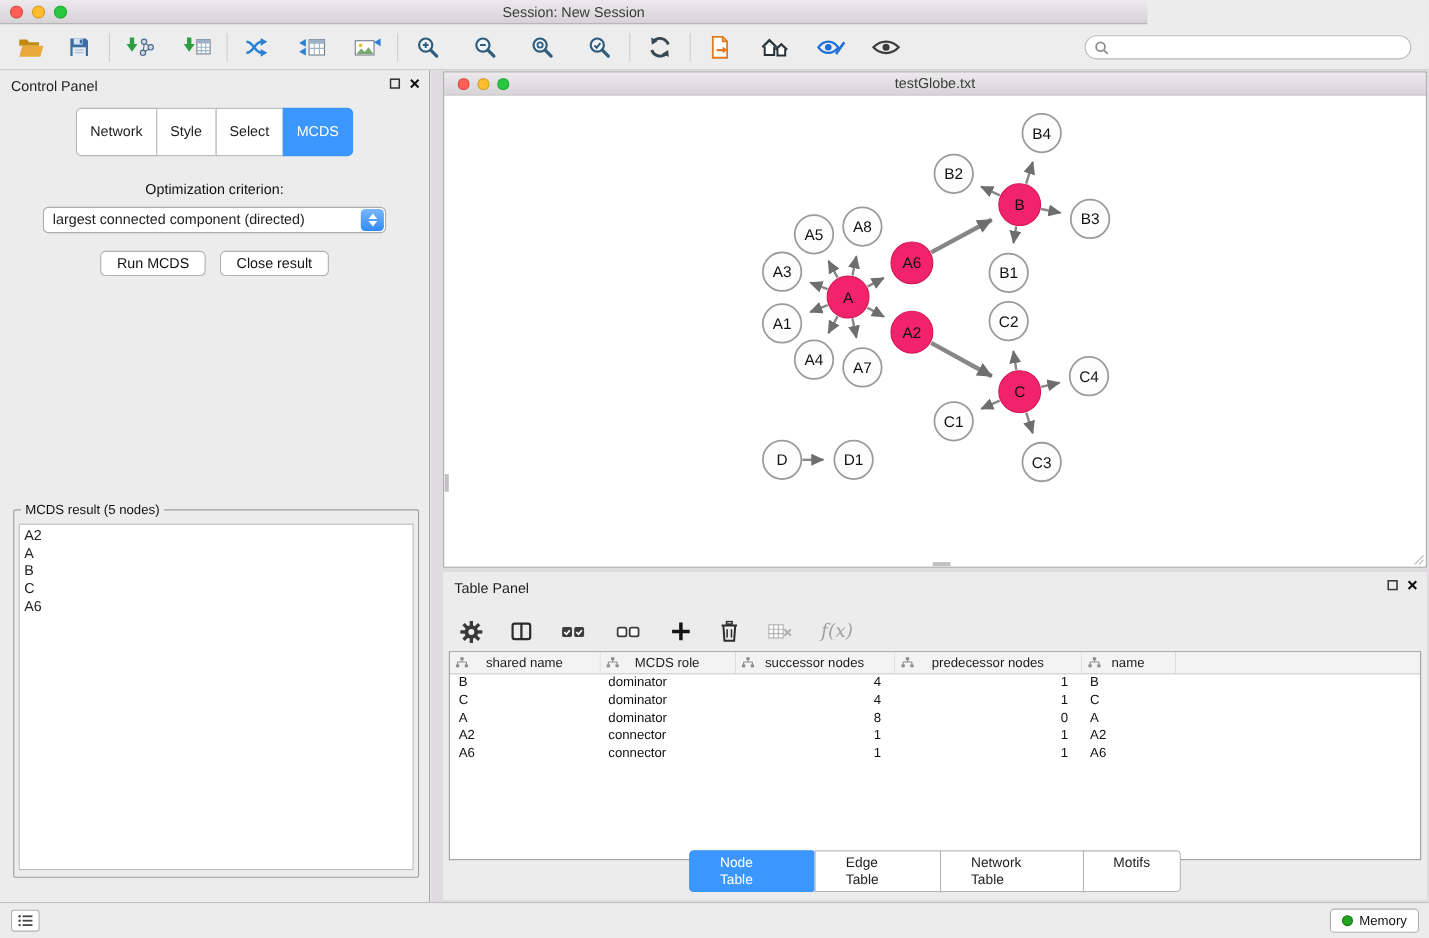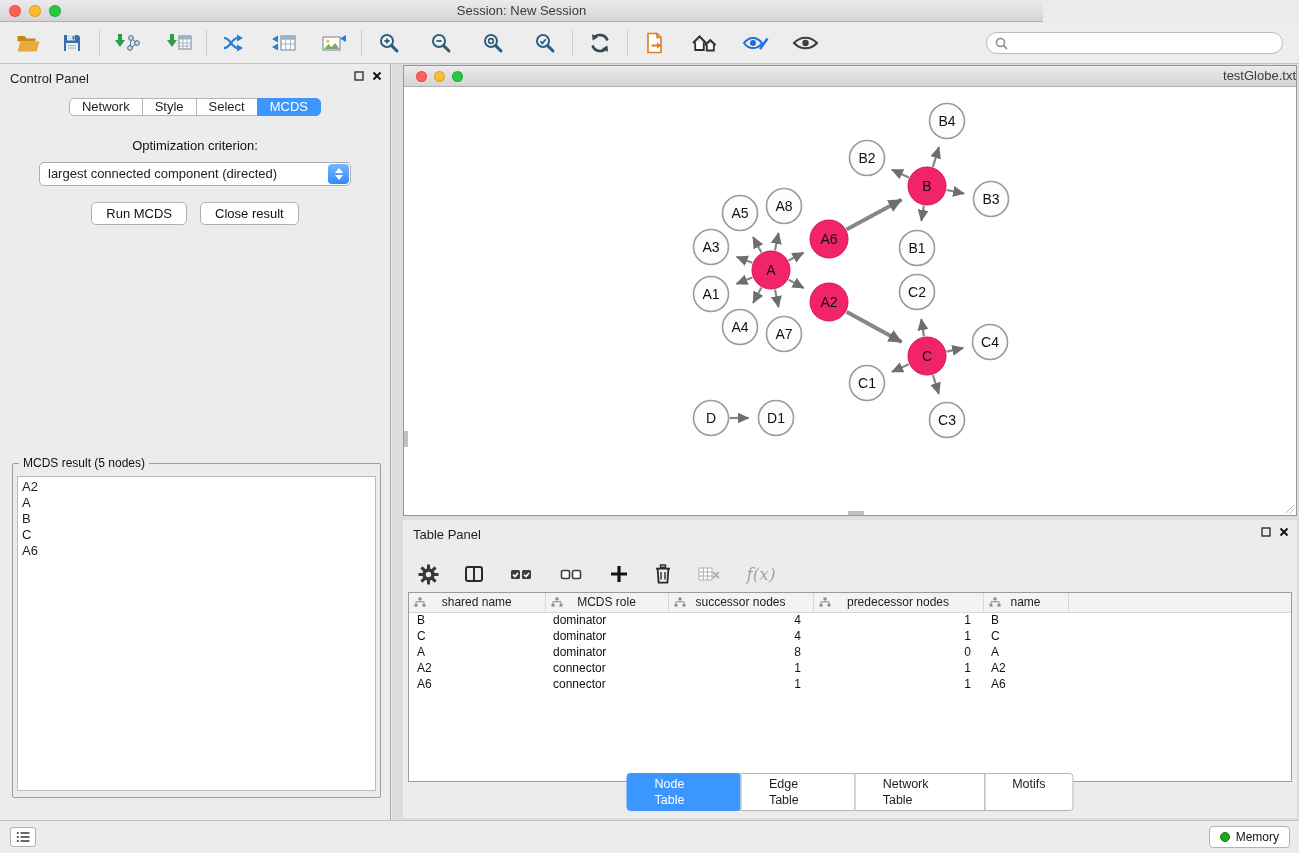--- a/index.html
+++ b/index.html
@@ -27,21 +27,21 @@
     border:1px solid #bcbabc; border-radius:12px; display:flex; align-items:center; padding:0 8px; gap:5px; }
   .search input { border:none; outline:none; flex:1; font-size:12px; font-family:"Liberation Sans",sans-serif; background:transparent; }
   
   .control-panel { position:absolute; left:0; top:64px; width:391px; height:756px;
     background:#ececec; border-right:1px solid #a8a6a8; }
   .panel-header { position:relative; height:26px; }
   .panel-header .ptitle { position:absolute; left:10px; top:7px; font-size:13px; color:#1e1e1e; }
   .panel-header .picons { position:absolute; right:8px; top:7px; display:flex; gap:8px; }
   .picon { background:transparent; border:none; padding:0; cursor:pointer; display:flex; }
   .cp-tabs { display:flex; justify-content:center; margin-top:8px; }
-  .seg { border:1px solid #b6b4b6; background:#fff; padding:0 12px; font-size:13px;
+  .seg { border:1px solid #b6b4b6; background:#fff; padding:13px 12px; font-size:13px;
     margin-left:-1px; color:#1e1e1e; cursor:pointer; line-height:16px; }
   .seg:first-child { border-radius:5px 0 0 5px; margin-left:0; }
   .seg:last-child { border-radius:0 5px 5px 0; }
   .seg.active { background:#3b97fd; border-color:#3b97fd; color:#fff; }
   .opt-label { text-align:center; margin-top:22px; font-size:13px; color:#111; }
   .dropdown { position:relative; width:312px; height:24px; margin:9px auto 16px auto; background:#fff;
     border:1px solid #aeacae; border-radius:5px; line-height:22px; padding-left:8px; font-size:13px; cursor:pointer; }
   .stepper { position:absolute; right:1px; top:1px; width:21px; height:20px; border-radius:4px;
     background:linear-gradient(#79b7fd,#2f8bf5); display:flex; flex-direction:column; align-items:center; justify-content:center; gap:2px; }
   .tri-up { width:0;height:0;border-left:4px solid transparent;border-right:4px solid transparent;border-bottom:5px solid #fff; }
@@ -57,21 +57,21 @@
   .result-item { line-height:16px; cursor:default; }
   
   .workspace { position:absolute; left:392px; top:64px; width:907px; height:756px; background:#dedcde; }
   
   .net-window { position:absolute; left:11px; top:1px; right:2px; height:451px;
     background:#fff; border:1px solid #989698; }
   .nw-titlebar { position:relative; height:21px; background:linear-gradient(#eceaec,#d6d4d6);
     border-bottom:1px solid #b2b0b2; }
   .nw-titlebar .lights { left:12px; top:5px; gap:7px; }
   .nw-titlebar .light { width:11px; height:11px; }
-  .nw-titlebar .title { text-align:right; line-height:20px; font-size:13px; color:#3c3c3c; }
+  .nw-titlebar .title { text-align:center; line-height:20px; font-size:13px; color:#3c3c3c; }
   .nw-canvas { position:relative; width:100%; height:428px; background:#fff; overflow:hidden; }
   .vthumb { position:absolute; left:0; top:344px; width:4px; height:16px; background:#c2c0c2; }
   .hthumb { position:absolute; left:444px; bottom:0; width:16px; height:4px; background:#c2c0c2; }
   .grip { position:absolute; right:1px; bottom:1px; }
   
   .table-panel { position:absolute; left:11px; top:456px; right:2px; height:298px; background:#ececec; }
   .tp-toolbar { display:flex; align-items:flex-end; height:44px; padding-left:12px; gap:20px; }
   .fx { font-family:"DejaVu Serif", serif; font-style:italic; font-size:17px; color:#a4a2a4; }
   .tp-tablebox { position:absolute; left:5px; right:5px; top:72px; bottom:36px;
     background:#fff; border:1px solid #9d9b9d; overflow:hidden; }

